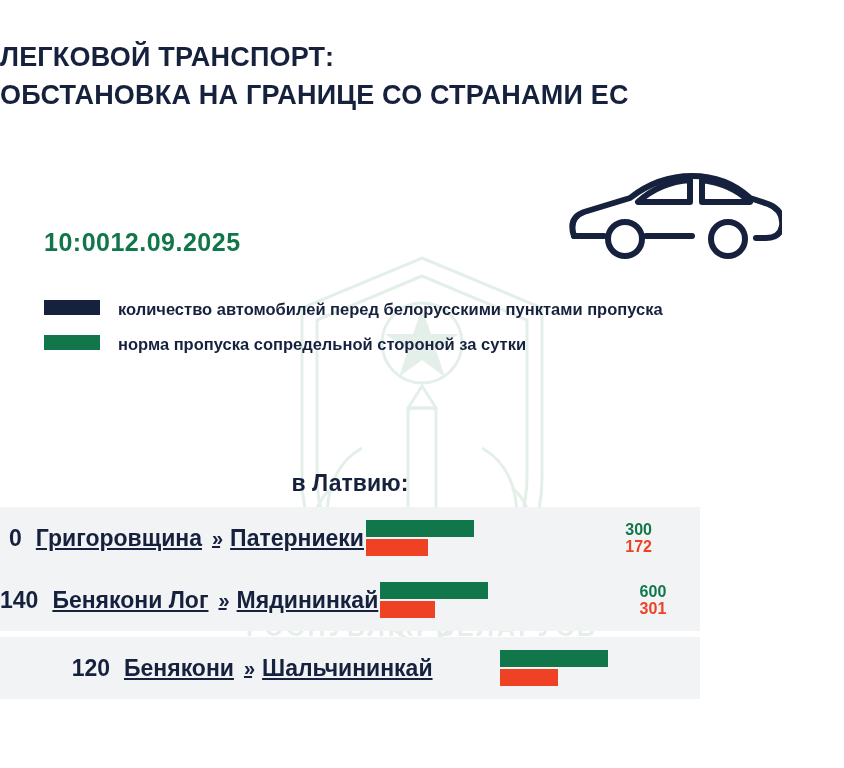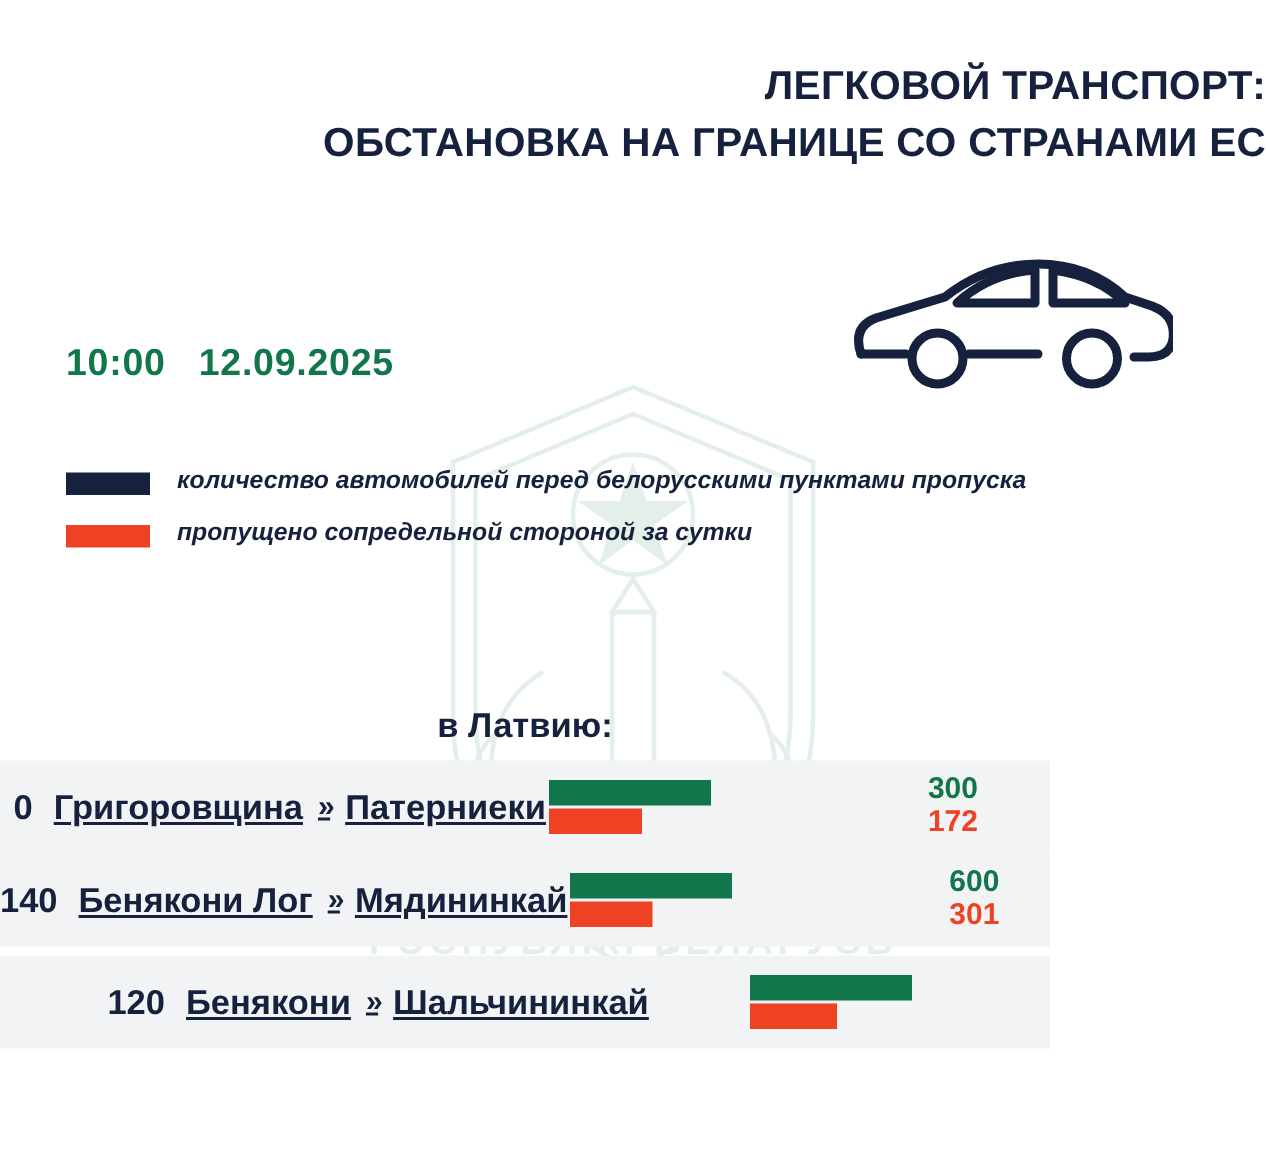--- a/index.html
+++ b/index.html
@@ -34,21 +34,21 @@
     pointer-events: none;
     z-index: 0;
   }
   .watermark svg { display:block; width:100%; height:100%; }
 
   
   .header {
     position: relative;
     z-index: 2;
     padding-top: 38px;
-    text-align: right;
+    text-align: left;
   }
   .header .line {
     font-size: 27px;
     font-weight: bold;
     letter-spacing: 0.2px;
     color: #16213e;
     line-height: 1.42;
   }
 
   
@@ -63,35 +63,34 @@
   .timestamp {
     position: absolute;
     left: 44px;
     top: 228px;
     z-index: 2;
     font-size: 25px;
     font-weight: bold;
     color: #11764a;
     letter-spacing: 0.5px;
   }
-  .timestamp .date { margin-left: 22px; }
+  .timestamp .date { }
 
   
   .legend {
     position: absolute;
     left: 44px;
     top: 300px;
     z-index: 2;
   }
   .legend-row {
     display: flex;
-    align-items: flex-end;
+    align-items: flex-start;
     height: 30px;
     margin-bottom: 5px;
-    font-style: italic;
   }
   .legend-swatch {
     width: 56px;
     height: 15px;
     margin-right: 18px;
     flex: 0 0 auto;
   }
   .legend-label {
     font-size: 16.5px;
     font-weight: bold;
@@ -155,21 +154,21 @@
     height: 17px;
     margin: 2px 0;
   }
   .bar.green { background: #11764a; }
   .bar.red { background: #ef4123; }
   .vals {
     width: 86px;
     flex: 0 0 auto;
     text-align: right;
     padding-right: 48px;
-    font-size: 20px;
+    font-size: 16px;
     font-weight: bold;
     line-height: 1.08;
   }
   .vals .v-green { color: #11764a; }
   .vals .v-red { color: #ef4123; }
 </style>
 </head>
 <body>
 
 <div class="page">
@@ -218,22 +217,22 @@
   <div class="timestamp">
     <span>10:00</span><span class="date">12.09.2025</span>
   </div>
 
   <div class="legend">
     <div class="legend-row">
       <div class="legend-swatch" style="background:#16213e"></div>
       <div class="legend-label">количество автомобилей перед белорусскими пунктами пропуска</div>
     </div>
     <div class="legend-row">
-      <div class="legend-swatch" style="background:#ef4123"></div>
-      <div class="legend-label">пропущено сопредельной стороной за сутки</div>
+      <div class="legend-swatch" style="background:#11764a"></div>
+      <div class="legend-label">норма пропуска сопредельной стороной за сутки</div>
     </div>
   </div>
 
   <div class="sections">
 
     <div class="section-title">в Латвию:</div>
     <div class="row">
       <div class="count">0</div>
       <div class="names">
         <span>Григоровщина</span>

